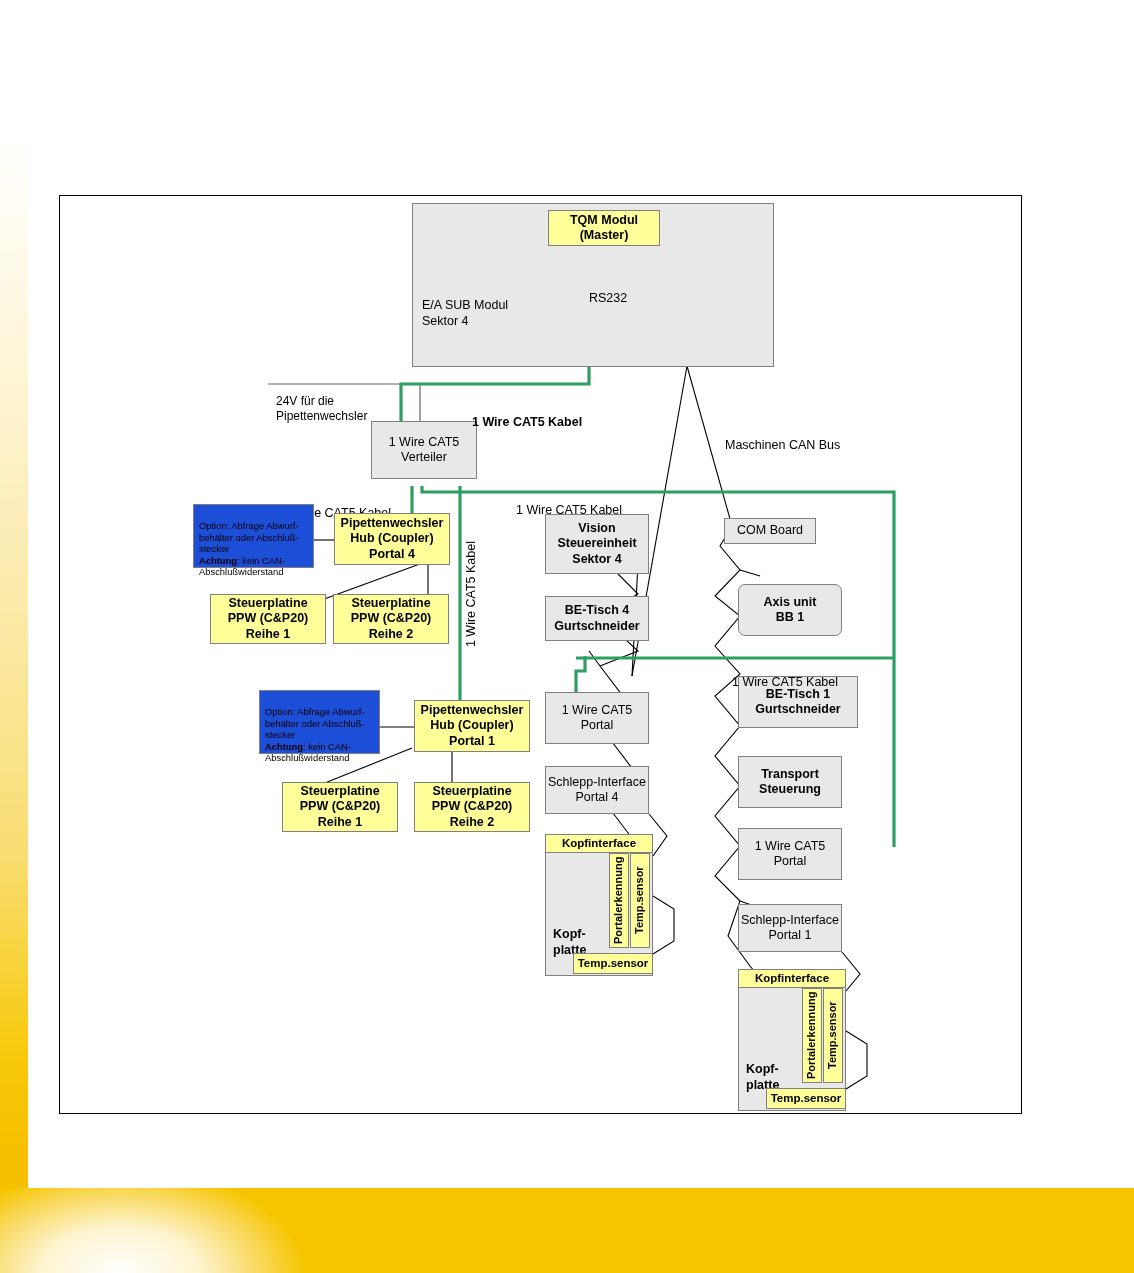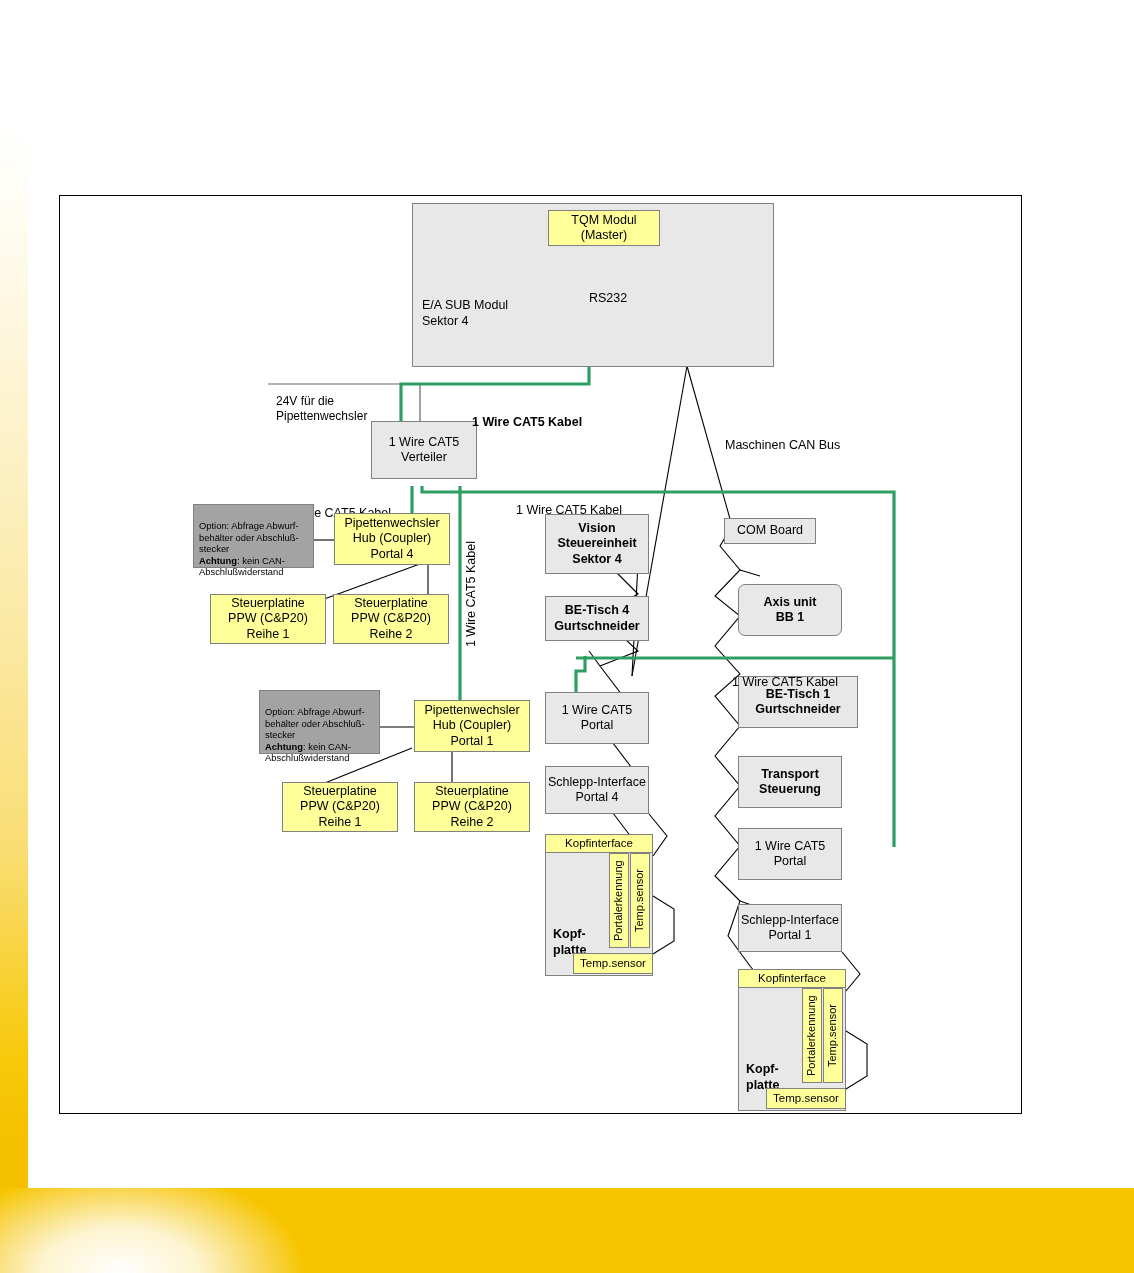--- a/index.html
+++ b/index.html
@@ -28,22 +28,22 @@
   }
   
   #frame{
     position:absolute;left:59px;top:195px;width:961px;height:917px;
     border:1.4px solid #000;background:#ffffff;overflow:hidden;
   }
   .node{position:absolute;box-sizing:border-box;
     display:flex;align-items:center;justify-content:center;
     text-align:center;line-height:1.22;white-space:pre-line;}
   .gray{background:#e8e8e8;border:1.4px solid #808080;color:#000;}
-  .yellow{background:#ffff99;border:1.4px solid #808080;color:#000;}
-  .green{background:#a3a3a3;border:1.2px solid #808080;color:#000;}
+  .yellow{background:#ffff99;border:1.4px solid #808080;color:#000;font-weight:bold;}
+  .green{background:#1d4ed8;border:1.2px solid #808080;color:#000;}
   .b{font-weight:bold;}
   .lbl{position:absolute;color:#000;white-space:pre-line;line-height:1.25;margin-top:35px;}
   svg.wires{position:absolute;left:0;top:0;width:961px;height:917px;overflow:visible;}
   .vrot{writing-mode:vertical-rl;transform:rotate(180deg);}
   .note{padding:4px 5px;display:block;text-align:left;
         align-items:flex-start;justify-content:flex-start;}
 </style>
 </head>
 <body>
 

